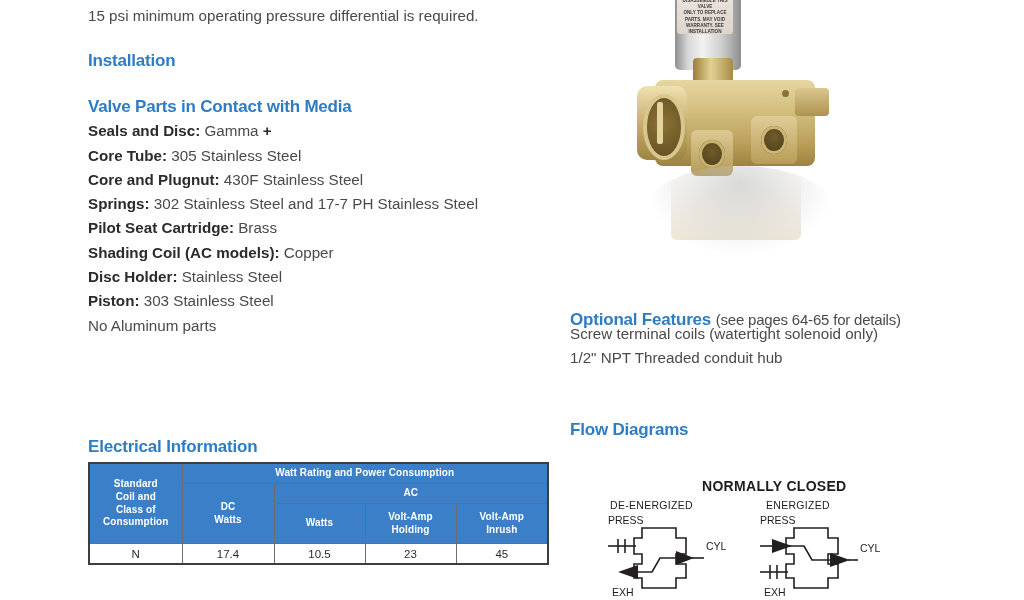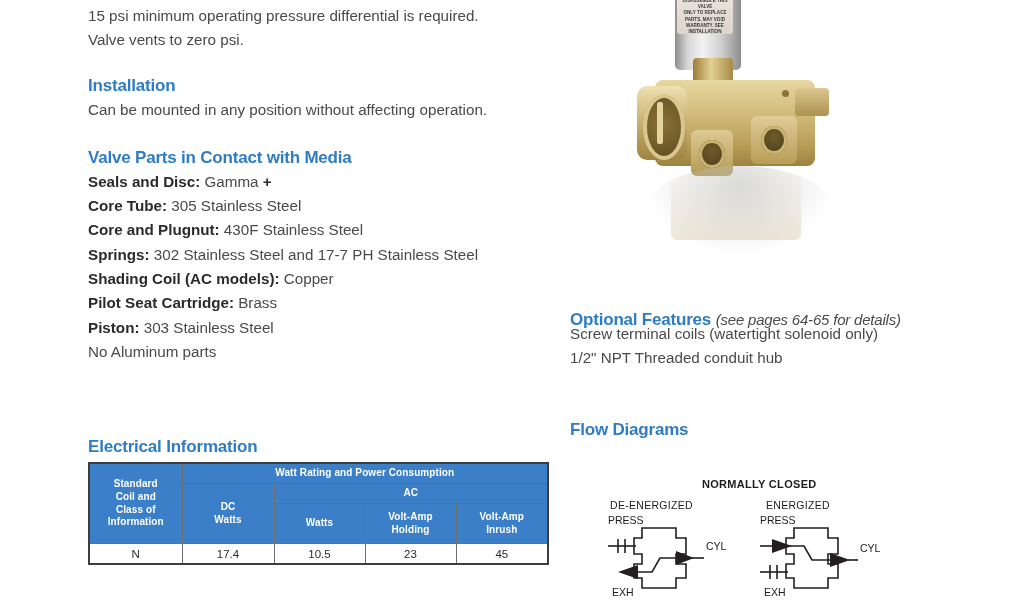--- a/index.html
+++ b/index.html
@@ -26,21 +26,20 @@
     color: #2e7cc4;
     font-weight: bold;
     font-size: 17px;
     letter-spacing: -0.2px;
     line-height: 20px;
   }
   .h-blue .sub {
     color: #4a4a4a;
     font-weight: normal;
     font-size: 15px;
-    font-style: italic;
   }
   .body-line {
     font-size: 15.2px;
     line-height: 24.3px;
     color: #4a4a4a;
     white-space: nowrap;
   }
   .body-line b {
     color: #2b2b2b;
     font-weight: bold;
@@ -212,21 +211,21 @@
   
   #flow-area {
     position: absolute;
     left: 570px;
     top: 478px;
     width: 400px;
     height: 122px;
   }
   .flow-title {
     position: absolute;
-    font-size: 11px;
+    font-size: 14px;
     font-weight: bold;
     color: #1d1d1d;
     letter-spacing: 0.3px;
     white-space: nowrap;
   }
   #flow-nc-title { left: 132px; top: 0px; }
   .flow-sub {
     position: absolute;
     font-size: 10.5px;
     color: #1d1d1d;
@@ -241,34 +240,33 @@
 </style>
 </head>
 <body>
 
 <div class="page">
 
   <div id="left-col">
 
     <div id="intro-block">
       <div class="body-line">15 psi minimum operating pressure differential is required.</div>
-      <div class="body-line">Valve vents to zero psi.</div>
     </div>
 
     <div id="installation-head" class="h-blue">Installation</div>
-    <div id="installation-text" class="body-line">Can be mounted in any position without affecting operation.</div>
 
     <div id="parts-head" class="h-blue">Valve Parts in Contact with Media</div>
     <div id="parts-list">
       <div class="body-line"><b>Seals and Disc:</b> <span>Gamma</span> <b>+</b></div>
       <div class="body-line"><b>Core Tube:</b> <span>305 Stainless Steel</span> <b></b></div>
       <div class="body-line"><b>Core and Plugnut:</b> <span>430F Stainless Steel</span> <b></b></div>
       <div class="body-line"><b>Springs:</b> <span>302 Stainless Steel and 17-7 PH Stainless Steel</span> <b></b></div>
+      <div class="body-line"><b>Pilot Seat Cartridge:</b> <span>Brass</span> <b></b></div>
       <div class="body-line"><b>Shading Coil (AC models):</b> <span>Copper</span> <b></b></div>
-      <div class="body-line"><b>Pilot Seat Cartridge:</b> <span>Brass</span> <b></b></div>
+      <div class="body-line"><b>Disc Holder:</b> <span>Stainless Steel</span> <b></b></div>
       <div class="body-line"><b>Piston:</b> <span>303 Stainless Steel</span> <b></b></div>
       <div class="body-line"><span>No Aluminum parts</span></div>
     </div>
   </div>
 
   <div id="electrical-head" class="h-blue">Electrical Information</div>
 
   <div id="elec-table-wrap">
     <table class="elec">
       <colgroup>
@@ -277,21 +275,21 @@
         <col style="width:91px">
         <col style="width:91px">
         <col style="width:92px">
       </colgroup>
       <tbody>
         <tr>
           <th class="th-tall" rowspan="3">
             <div>Standard</div>
             <div>Coil and</div>
             <div>Class of</div>
-            <div>Information</div>
+            <div>Consumption</div>
           </th>
           <th class="th-span" colspan="4">Watt Rating and Power Consumption</th>
         </tr>
         <tr>
           <th class="th-dc" rowspan="2">
             <div>DC</div>
             <div>Watts</div>
           </th>
           <th class="th-ac" colspan="3">AC</th>
         </tr>

